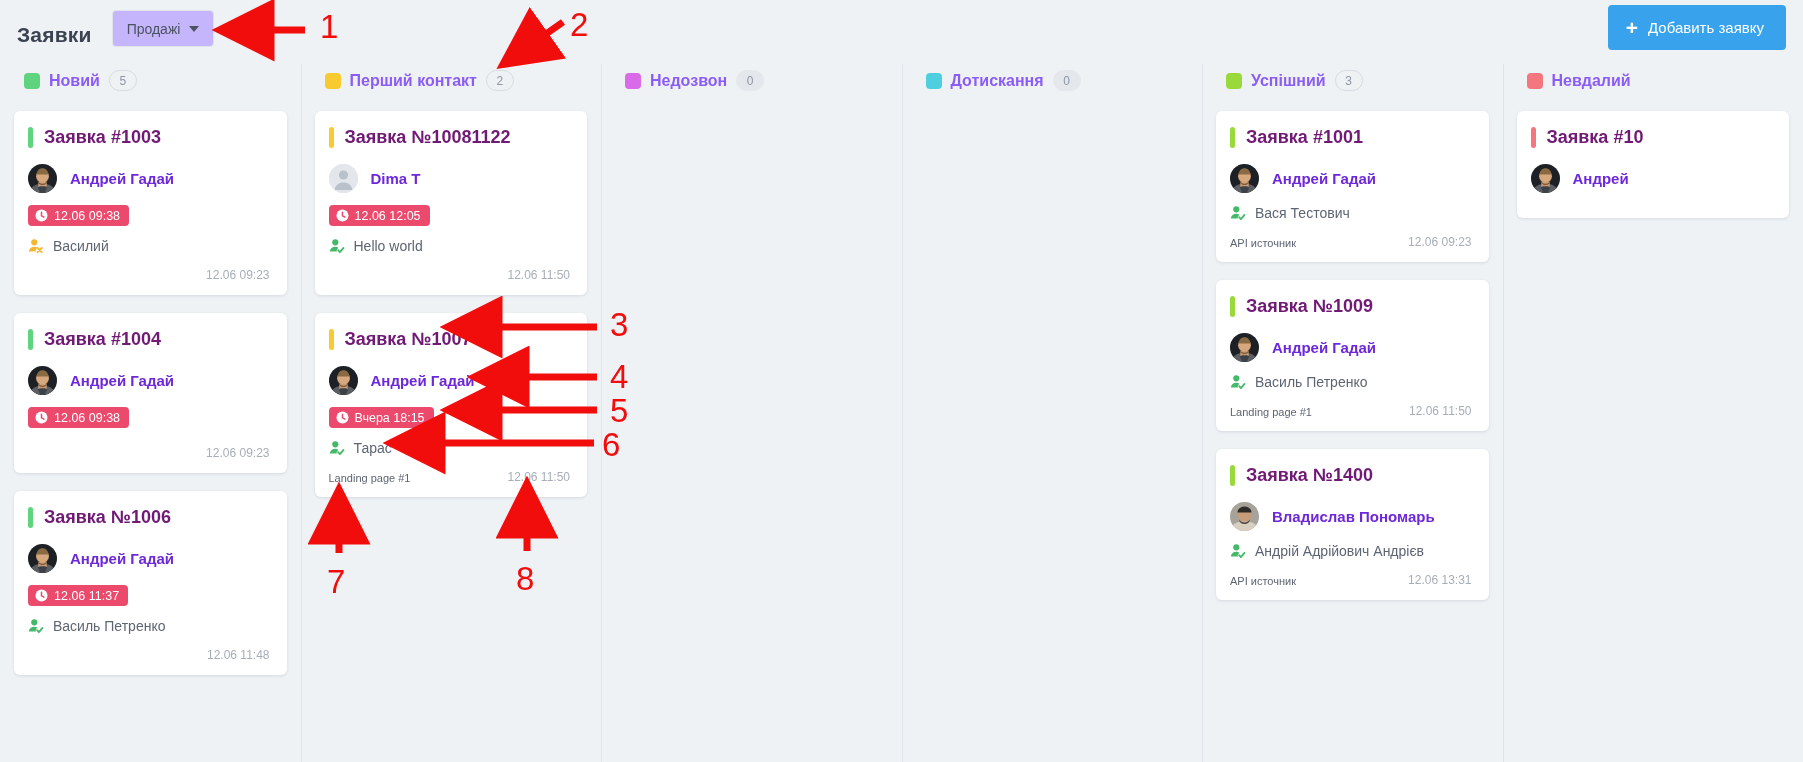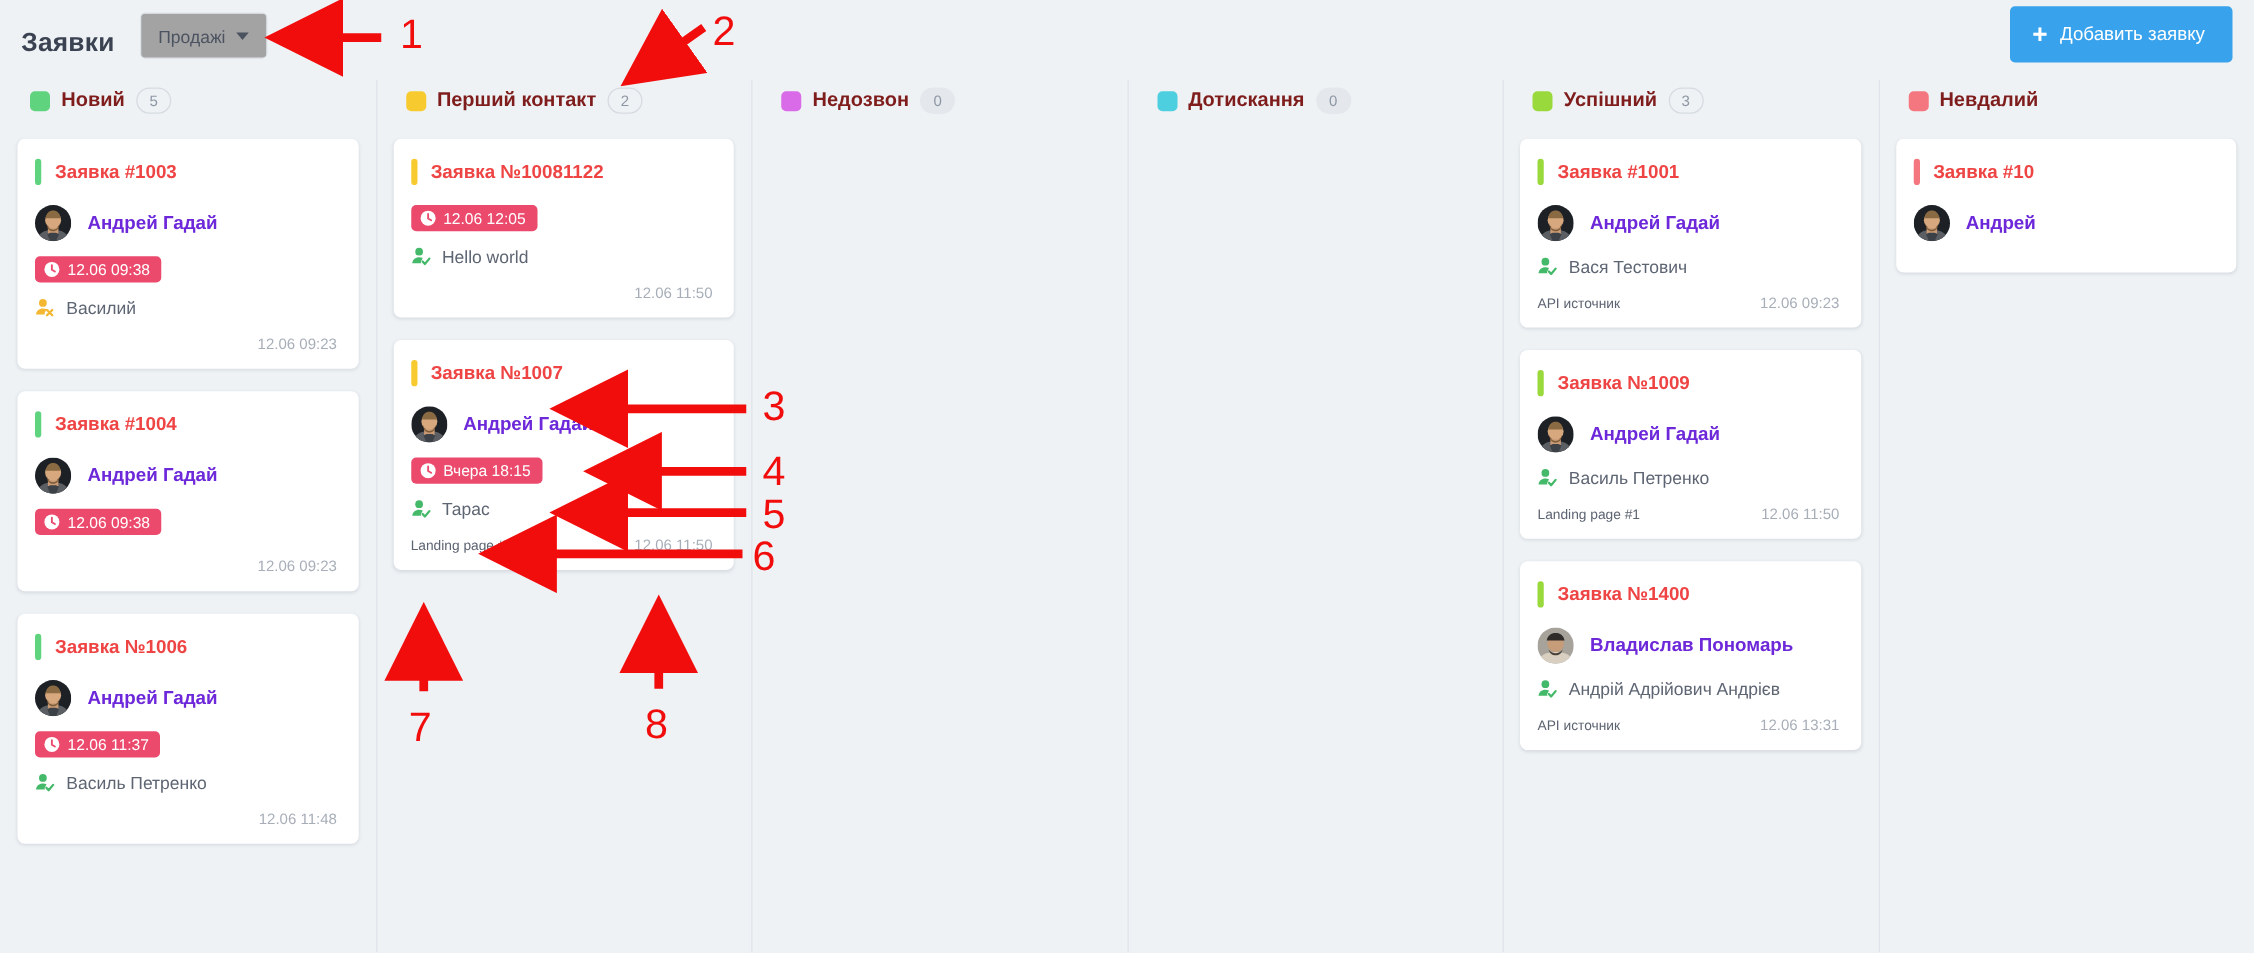--- a/index.html
+++ b/index.html
@@ -16,21 +16,21 @@
     position: absolute; left: 0; top: 0; width: 1803px; height: 57px;
     display: flex; align-items: center; padding: 0 17px;
   }
   .page-title {
     font-size: 21px; font-weight: bold; color: #3b4353;
     letter-spacing: .2px; margin-right: 20px; margin-top: 12px;
   }
   .scope-select {
     display: flex; align-items: center; gap: 9px;
     height: 37px; padding: 0 14px;
-    background: #a3a3a3; border: 1px solid #dfe4ea; border-radius: 4px;
+    background: #c4b5fd; border: 1px solid #dfe4ea; border-radius: 4px;
     font-size: 14px; color: #4c5360; cursor: pointer;
   }
   .caret {
     width: 0; height: 0; border-left: 5px solid transparent;
     border-right: 5px solid transparent; border-top: 6px solid #4c5360;
   }
   .add-btn {
     position: absolute; right: 17px; top: 5px;
     display: flex; align-items: center; gap: 10px;
     height: 45px; padding: 0 22px 0 18px;
@@ -41,37 +41,37 @@
 
   
   .columns { position: absolute; left: 0; top: 57px; width: 1803px; height: 705px; display: flex; }
   .col { position: relative; width: 300.5px; flex: 0 0 300.5px; padding: 0 10px; }
   .col + .col::before {
     content: ""; position: absolute; left: 0; top: 7px; bottom: 0;
     width: 1px; background: #dfe4ea;
   }
   .col-head { display: flex; align-items: center; gap: 9px; height: 47px; padding-left: 14px; }
   .col-dot { width: 16px; height: 16px; border-radius: 4px; flex: 0 0 16px; }
-  .col-name { font-size: 16px; font-weight: bold; color: #7f1d1d; white-space: nowrap; }
+  .col-name { font-size: 16px; font-weight: bold; color: #8b5cf6; white-space: nowrap; }
   .col-count {
     min-width: 28px; height: 21px; padding: 0 7px; border-radius: 11px;
     border: 1px solid #d6dbe1; color: #8d96a3; font-size: 12px;
     display: flex; align-items: center; justify-content: center;
   }
   .col-count.zero { background: #e4e8ed; border-color: #e4e8ed; }
   .col-body { display: flex; flex-direction: column; gap: 18px; padding: 7px 4px 0 4px; }
 
   
   .card {
     background: #fff; border-radius: 6px; padding: 16px 17px 13px 14px;
     box-shadow: 0 1px 3px rgba(40,50,70,.12); cursor: pointer; position: relative;
   }
   .card-title-row { display: flex; align-items: center; gap: 11px; margin-bottom: 16px; }
   .card-bar { width: 5px; height: 21px; border-radius: 3px; flex: 0 0 5px; }
-  .card-title { font-size: 15px; font-weight: bold; color: #ef4444; }
+  .card-title { font-size: 18px; font-weight: bold; color: #701a75; }
   .owner-row { display: flex; align-items: center; gap: 13px; margin-bottom: 12px; }
   .avatar { width: 29px; height: 29px; border-radius: 50%; flex: 0 0 29px; overflow: hidden; background: #dfe3e8; }
   .avatar svg { display: block; width: 29px; height: 29px; }
   .owner-name { font-size: 15px; font-weight: bold; color: #6d28d9; }
   .time-chip {
     display: inline-flex; align-items: center; gap: 6px;
     height: 21px; padding: 0 9px 0 7px; border-radius: 4px;
     background: #ec4a6d; color: #fff; font-size: 12.5px; width: fit-content;
     margin-bottom: 12px;
   }
@@ -212,20 +212,29 @@
       <div class="col">
         <div class="col-head">
           <span class="col-dot" style="background:#f7cb2f"></span>
           <span class="col-name">Перший контакт</span>
           <span class="col-count">2</span>
         </div>
         <div class="col-body">
           <div class="card"><div class="card-title-row">
               <span class="card-bar" style="background:#f7cb2f"></span>
               <span class="card-title">Заявка №10081122</span>
+            </div><div class="owner-row">
+              <span class="avatar">
+                <svg viewBox="0 0 29 29">
+                  <rect width="29" height="29" fill="#e3e7ec"></rect>
+                  <circle cx="14.5" cy="11" r="4.6" fill="#b9c1cb"></circle>
+                  <path d="M5.6 26c.6-5.1 4.4-7.6 8.9-7.6s8.3 2.5 8.9 7.6z" fill="#b9c1cb"></path>
+                </svg>
+              </span>
+              <span class="owner-name">Dima T</span>
             </div><div class="time-chip">
               <svg width="13" height="13" viewBox="0 0 13 13" style="flex:0 0 13px">
                 <circle cx="6.5" cy="6.5" r="6" fill="#fff"></circle>
                 <path d="M6.5 3.2v3.6l2.4 1.4" stroke="#ec4a6d" stroke-width="1.5" fill="none" stroke-linecap="round"></path>
               </svg>
               <span>12.06 12:05</span>
             </div><div class="contact-row">
               <span style="display:flex">
                 <svg width="16" height="16" viewBox="0 0 16 16">
                   <circle cx="6.3" cy="4.3" r="3.1" fill="#45b96a"></circle>

